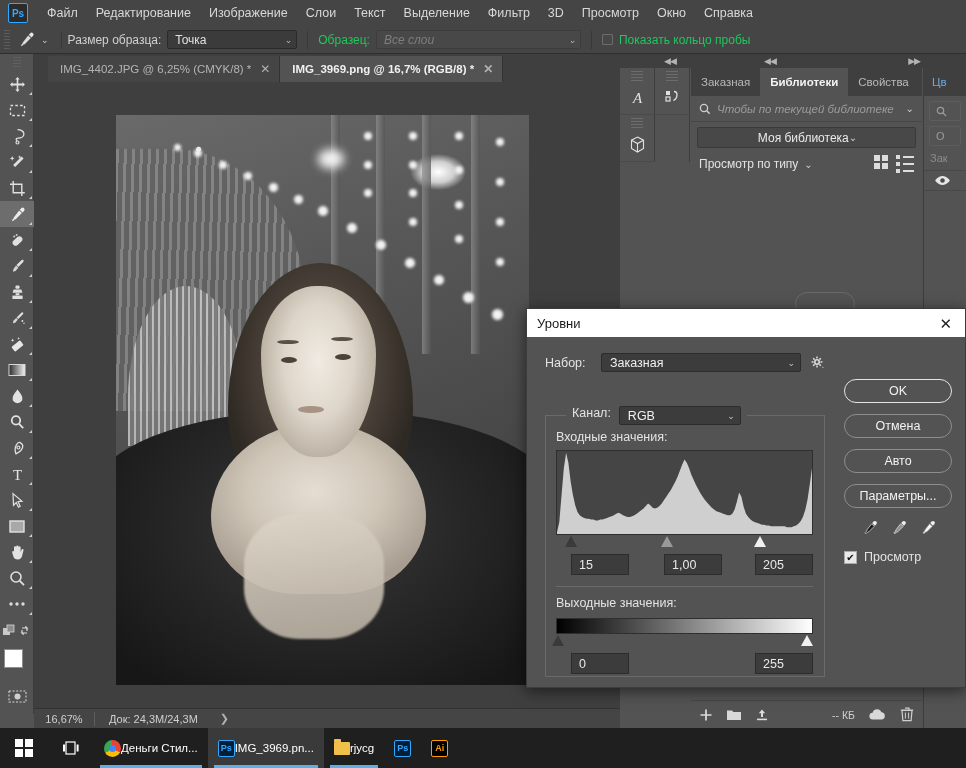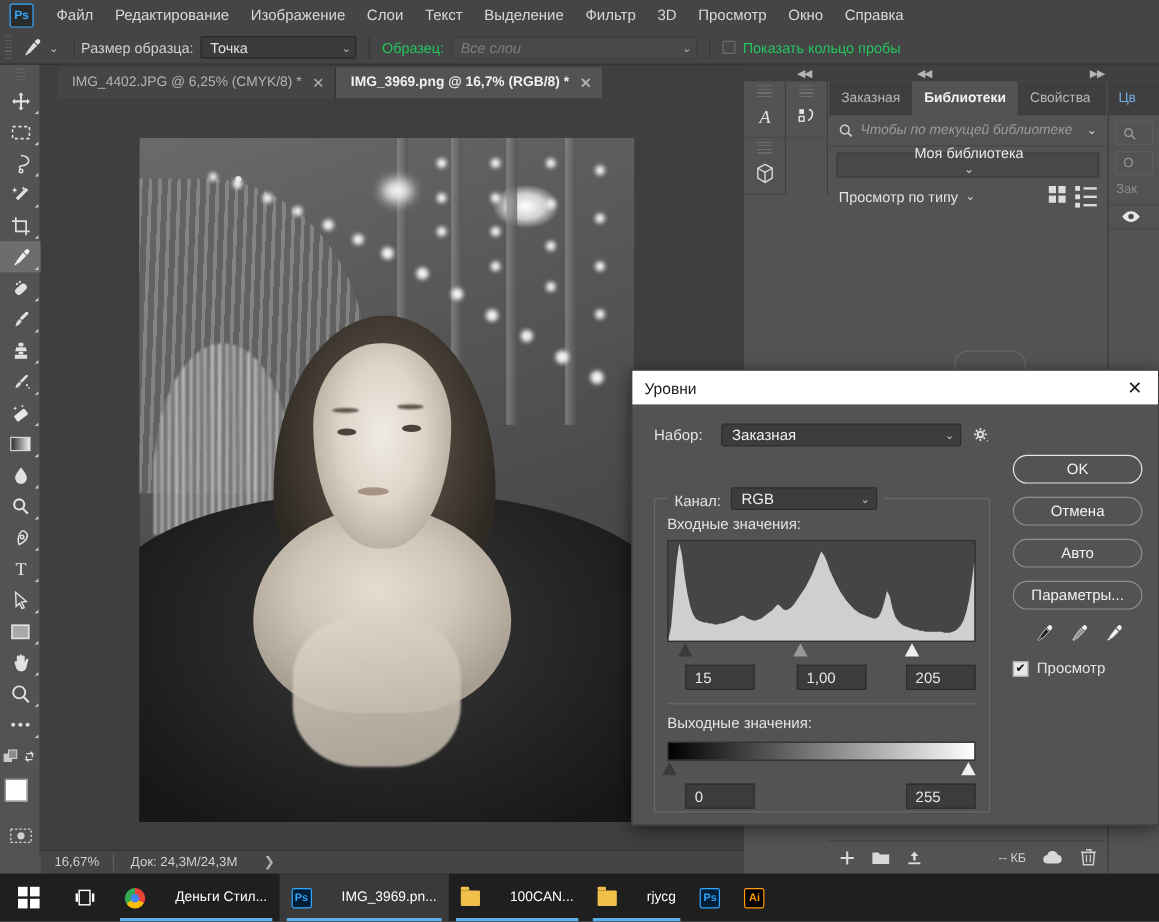--- a/index.html
+++ b/index.html
@@ -136,22 +136,22 @@
   .ptabs { display:flex; height:28px; background:#3f3f3f; align-items:stretch; }
   .ptab { display:flex; align-items:center; padding:0 10px; font-size:11.5px;
     color:#b9b9b9; cursor:default; }
   .ptab.active { background:#535353; color:#f4f4f4; font-weight:bold; }
   .pmenu { margin-left:auto; display:flex; align-items:center; padding:0 9px;
     color:#d4d4d4; font-size:13px; }
   .lib-search { height:26px; display:flex; align-items:center; padding:0 8px;
     border-bottom:1px solid #464646; color:#9b9b9b; }
   .lib-search .ph { font-style:italic; font-size:11.5px; margin-left:6px; flex:1;}
   .lib-sel { margin:5px 6px; height:21px; background:#484848; border:1px solid #3a3a3a;
-    border-radius:2px; display:flex; align-items:center; justify-content:flex-end;
-    padding:0 6px 0 8px; font-size:12px; color:#eaeaea;flex-direction:column; }
+    border-radius:2px; display:flex; align-items:center; justify-content:center;
+    padding:0 6px 0 8px; font-size:12px; color:#eaeaea; }
   .lib-view { display:flex; align-items:center; padding:2px 8px 6px; font-size:12px; color:#e2e2e2;}
   .lib-viewicons { margin-left:auto; display:flex; gap:8px; }
   .gridico { display:grid; grid-template-columns:6px 6px; grid-template-rows:6px 6px;
     gap:2px; }
   .gridico i { background:#dcdcdc; display:block; }
   .listico { display:flex; flex-direction:column; gap:3px; }
   .listico i { display:flex; align-items:center; gap:3px; }
   .listico i::before { content:''; width:4px; height:4px; background:#dcdcdc; }
   .listico i::after { content:''; width:11px; height:2px; background:#dcdcdc; }
   .lib-body { position:absolute; left:0; right:0; top:118px; bottom:30px; }
@@ -184,22 +184,22 @@
   .dlg-body { position:relative; padding:10px 12px; }
   .row { display:flex; align-items:center; }
   .lbl { font-size:12.5px; color:#e3e3e3; }
   .sel { height:19px; background:#3c3c3c; border:1px solid #2c2c2c; border-radius:2px;
     display:flex; align-items:center; justify-content:space-between;
     padding:0 5px 0 8px; color:#f0f0f0; font-size:12.5px; }
   .sel .cv { font-size:9px; color:#c5c5c5; }
   .gear { color:#d8d8d8; font-size:12px; margin-left:10px; }
   .fieldset { position:absolute; left:18px; top:78px; width:280px; height:262px;
     border:1px solid #6a6a6a; }
-  .fs-legend { position:absolute; left:10px; top:-10px; background:#535353;
-    padding:0 6px; display:flex; align-items:flex-end; }
+  .fs-legend { position:absolute; left:20px; top:-10px; background:#535353;
+    padding:0 6px; display:flex; align-items:flex-start; }
   .histbox { position:absolute; left:10px; top:34px; width:257px; height:85px;
     background:#454545; border:1px solid #2f2f2f; }
   .hist-svg { display:block; width:100%; height:100%; }
   .sliders { position:absolute; left:10px; top:120px; width:257px; height:14px; }
   .tri { position:absolute; top:0; width:0; height:0; border-left:6px solid transparent;
     border-right:6px solid transparent; border-bottom:11px solid #000; }
   .tri.black { border-bottom-color:#3a3a3a; }
   .tri.gray  { border-bottom-color:#999; }
   .tri.white { border-bottom-color:#f0f0f0; }
   .numfield { position:absolute; top:138px; width:58px; height:21px;
@@ -226,21 +226,21 @@
   
   .taskbar { position:absolute; left:0; bottom:0; width:966px; height:40px;
     background:#1f1f1f; display:flex; align-items:center; }
   .winbtn { width:48px; height:40px; display:flex; align-items:center; justify-content:center; }
   .winlogo { display:grid; grid-template-columns:8px 8px; grid-template-rows:8px 8px;
     gap:2px; }
   .winlogo i { background:#fff; display:block; }
   .searchbox { width:345px; height:30px; background:#fff; display:flex;
     align-items:center; padding:0 10px; color:#1b1b1b; font-size:12px; }
   .taskview { width:46px; height:40px; display:flex; align-items:center; justify-content:center; color:#fff;}
-  .tbapp { height:40px; display:flex; align-items:center; gap:25px; padding:6px 10px;
+  .tbapp { height:40px; display:flex; align-items:center; gap:0; padding:6px 10px;
     color:#fff; font-size:11.5px; position:relative; }
   .tbapp.active { background:#3a3a3a; }
   .tbapp::after { content:''; position:absolute; left:6px; right:6px; bottom:0;
     height:3px; background:transparent; }
   .tbapp.run::after { background:#5daee6; }
   .chrome { width:17px; height:17px; border-radius:50%;
     background:conic-gradient(#ea4335 0 33%,#fbbc05 33% 66%,#34a853 66% 100%);
     position:relative; }
   .chrome::after { content:''; position:absolute; inset:5px; background:#4285f4; border-radius:50%; }
   .psico { width:17px; height:17px; background:#001e36; border:1px solid #31a8ff;
@@ -793,24 +793,20 @@
     <div class="tbapp run">
       <span class="chrome"></span>
       <span>Деньги Стил...</span>
     </div>
     <div class="tbapp active run">
       <span class="psico">Ps</span>
       <span>IMG_3969.pn...</span>
     </div>
     <div class="tbapp run">
       <span class="folderico"></span>
-      <span>100CAN...</span>
-    </div>
-    <div class="tbapp run">
-      <span class="folderico"></span>
       <span>rjycg</span>
     </div>
     <div class="tbapp">
       <span class="psico">Ps</span>
     </div>
     <div class="tbapp">
       <span class="aiico">Ai</span>
     </div>
   </div>
 

